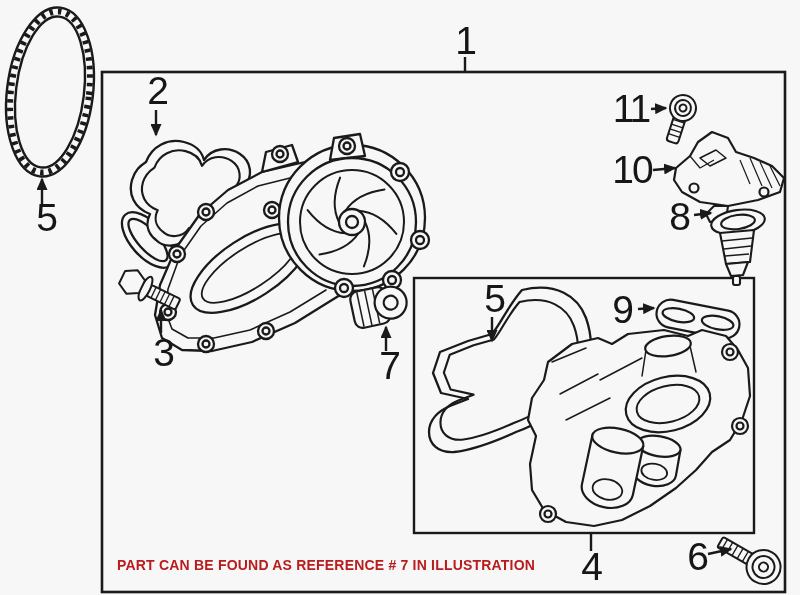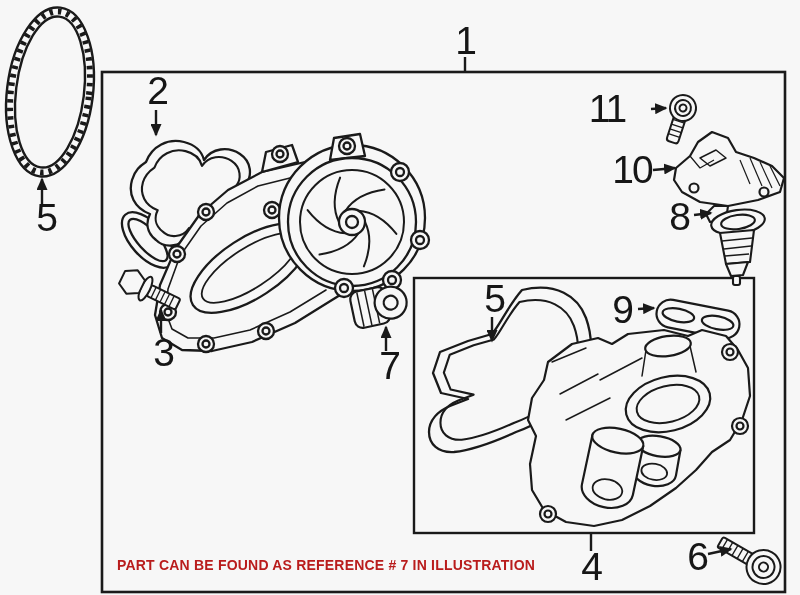--- a/index.html
+++ b/index.html
@@ -252,18 +252,18 @@
   <div class="callout" style="left:465px; top:40px;">1</div>
   <div class="callout" style="left:157px; top:90px;">2</div>
   <div class="callout" style="left:163px; top:352px;">3</div>
   <div class="callout" style="left:591px; top:566px;">4</div>
   <div class="callout" style="left:494px; top:298px;">5</div>
   <div class="callout" style="left:697px; top:556px;">6</div>
   <div class="callout" style="left:389px; top:365px;">7</div>
   <div class="callout" style="left:679px; top:216px;">8</div>
   <div class="callout" style="left:622px; top:309px;">9</div>
   <div class="callout" style="left:632px; top:169px;">10</div>
-  <div class="callout" style="left:607px; top:108px;">11</div>
+  <div class="callout" style="left:631px; top:108px;">11</div>
   <div class="callout" style="left:46px;  top:217px;">5</div>
 
   <div class="note">PART CAN BE FOUND AS REFERENCE # 7 IN ILLUSTRATION</div>
 
 </div>
 
 </body></html>

